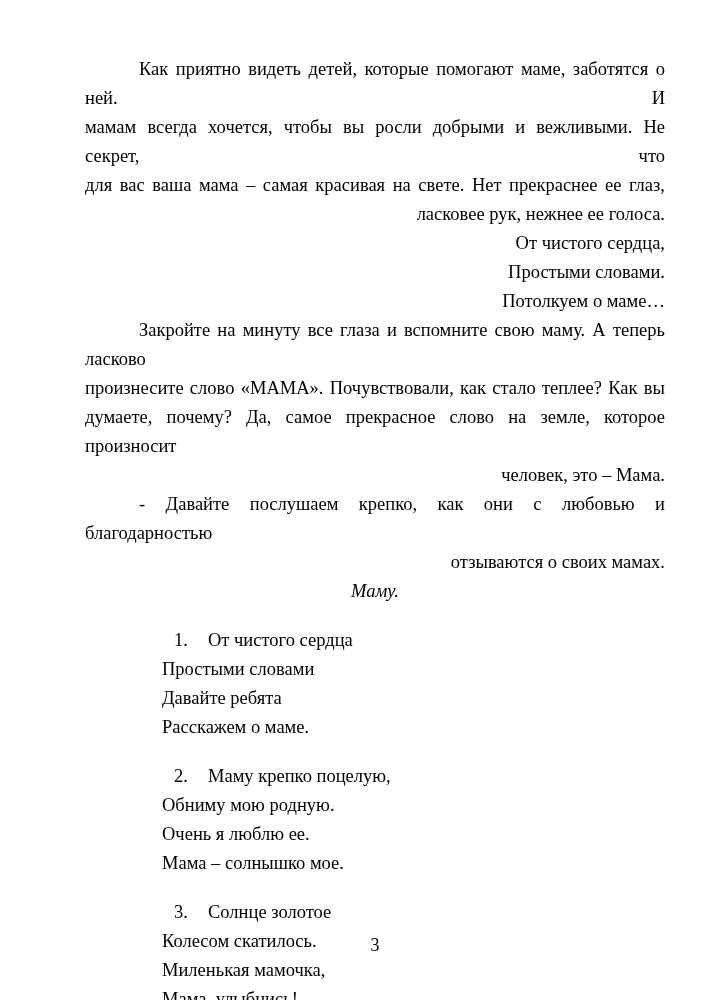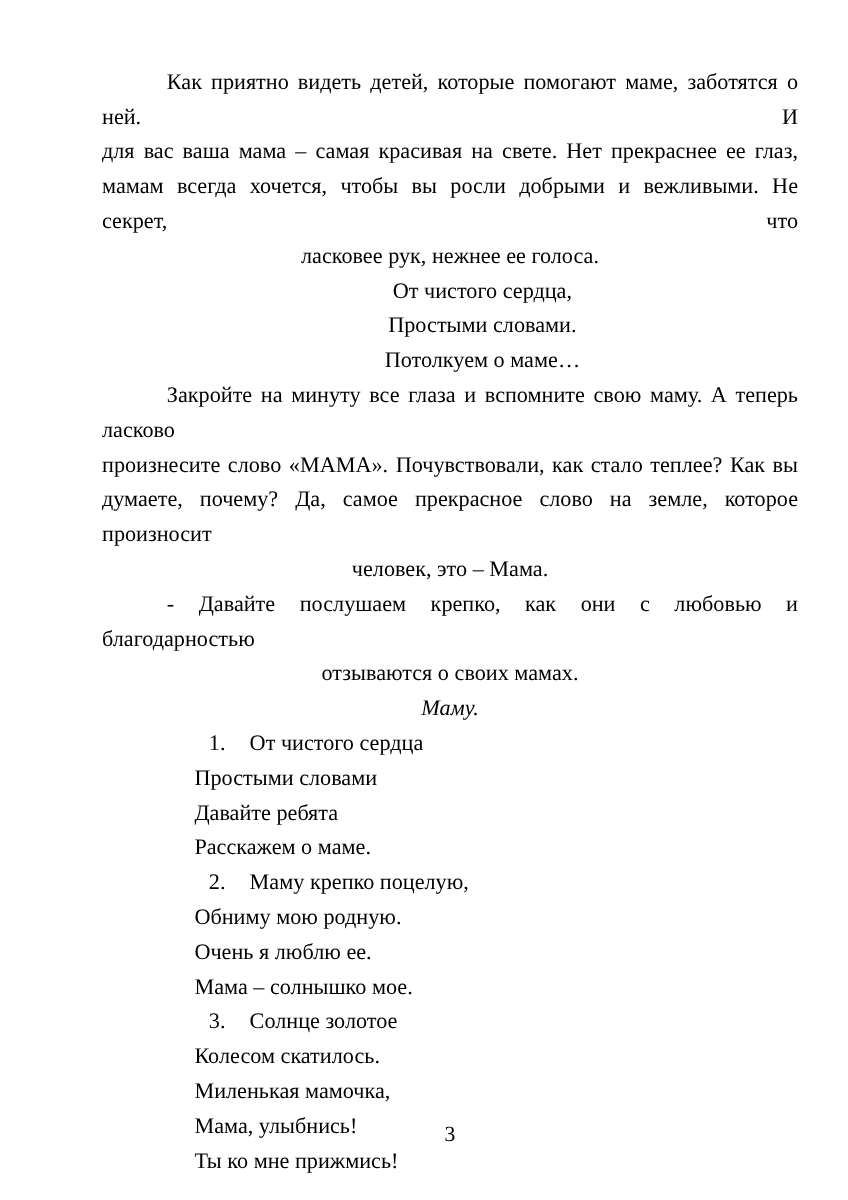--- a/index.html
+++ b/index.html
@@ -19,32 +19,32 @@
     overflow: hidden;
     border-radius: 16px;
   }
   .content {
     position: absolute;
     top: 55px;
     left: 85px;
     width: 580px;
   }
   .para { margin: 0; }
-  .line { text-align: center; }
+  .line { text-align: right; }
   .jline {
     text-align: justify;
     text-align-last: justify;
   }
   .indent { text-indent: 54px; }
   .heading {
     text-align: center;
     font-style: italic;
   }
   .vline { padding-left: 77px; }
-  .vline.numbered { padding-left: 89px; }
+  .vline.numbered { padding-left: 89px; margin-top: 20px; }
   .num {
     display: inline-block;
     width: 34px;
   }
   .page-number {
     position: absolute;
     top: 931px;
     left: 85px;
     width: 580px;
     text-align: center;
@@ -53,22 +53,22 @@
   }
 </style>
 </head>
 <body>
 
 <div class="page">
   <div class="content">
 
     <div class="para">
       <div class="jline indent">Как приятно видеть детей, которые помогают маме, заботятся о ней. И</div>
+      <div class="jline">мамам всегда хочется, чтобы вы росли добрыми и вежливыми. Не секрет, что</div>
       <div class="jline">для вас ваша мама – самая красивая на свете. Нет прекраснее ее глаз,</div>
-      <div class="jline">мамам всегда хочется, чтобы вы росли добрыми и вежливыми. Не секрет, что</div>
       <div class="line">ласковее рук, нежнее ее голоса.</div>
     </div>
 
     <div class="para">
       <div class="line indent">От чистого сердца,</div>
       <div class="line indent">Простыми словами.</div>
       <div class="line indent">Потолкуем о маме…</div>
     </div>
 
     <div class="para">

